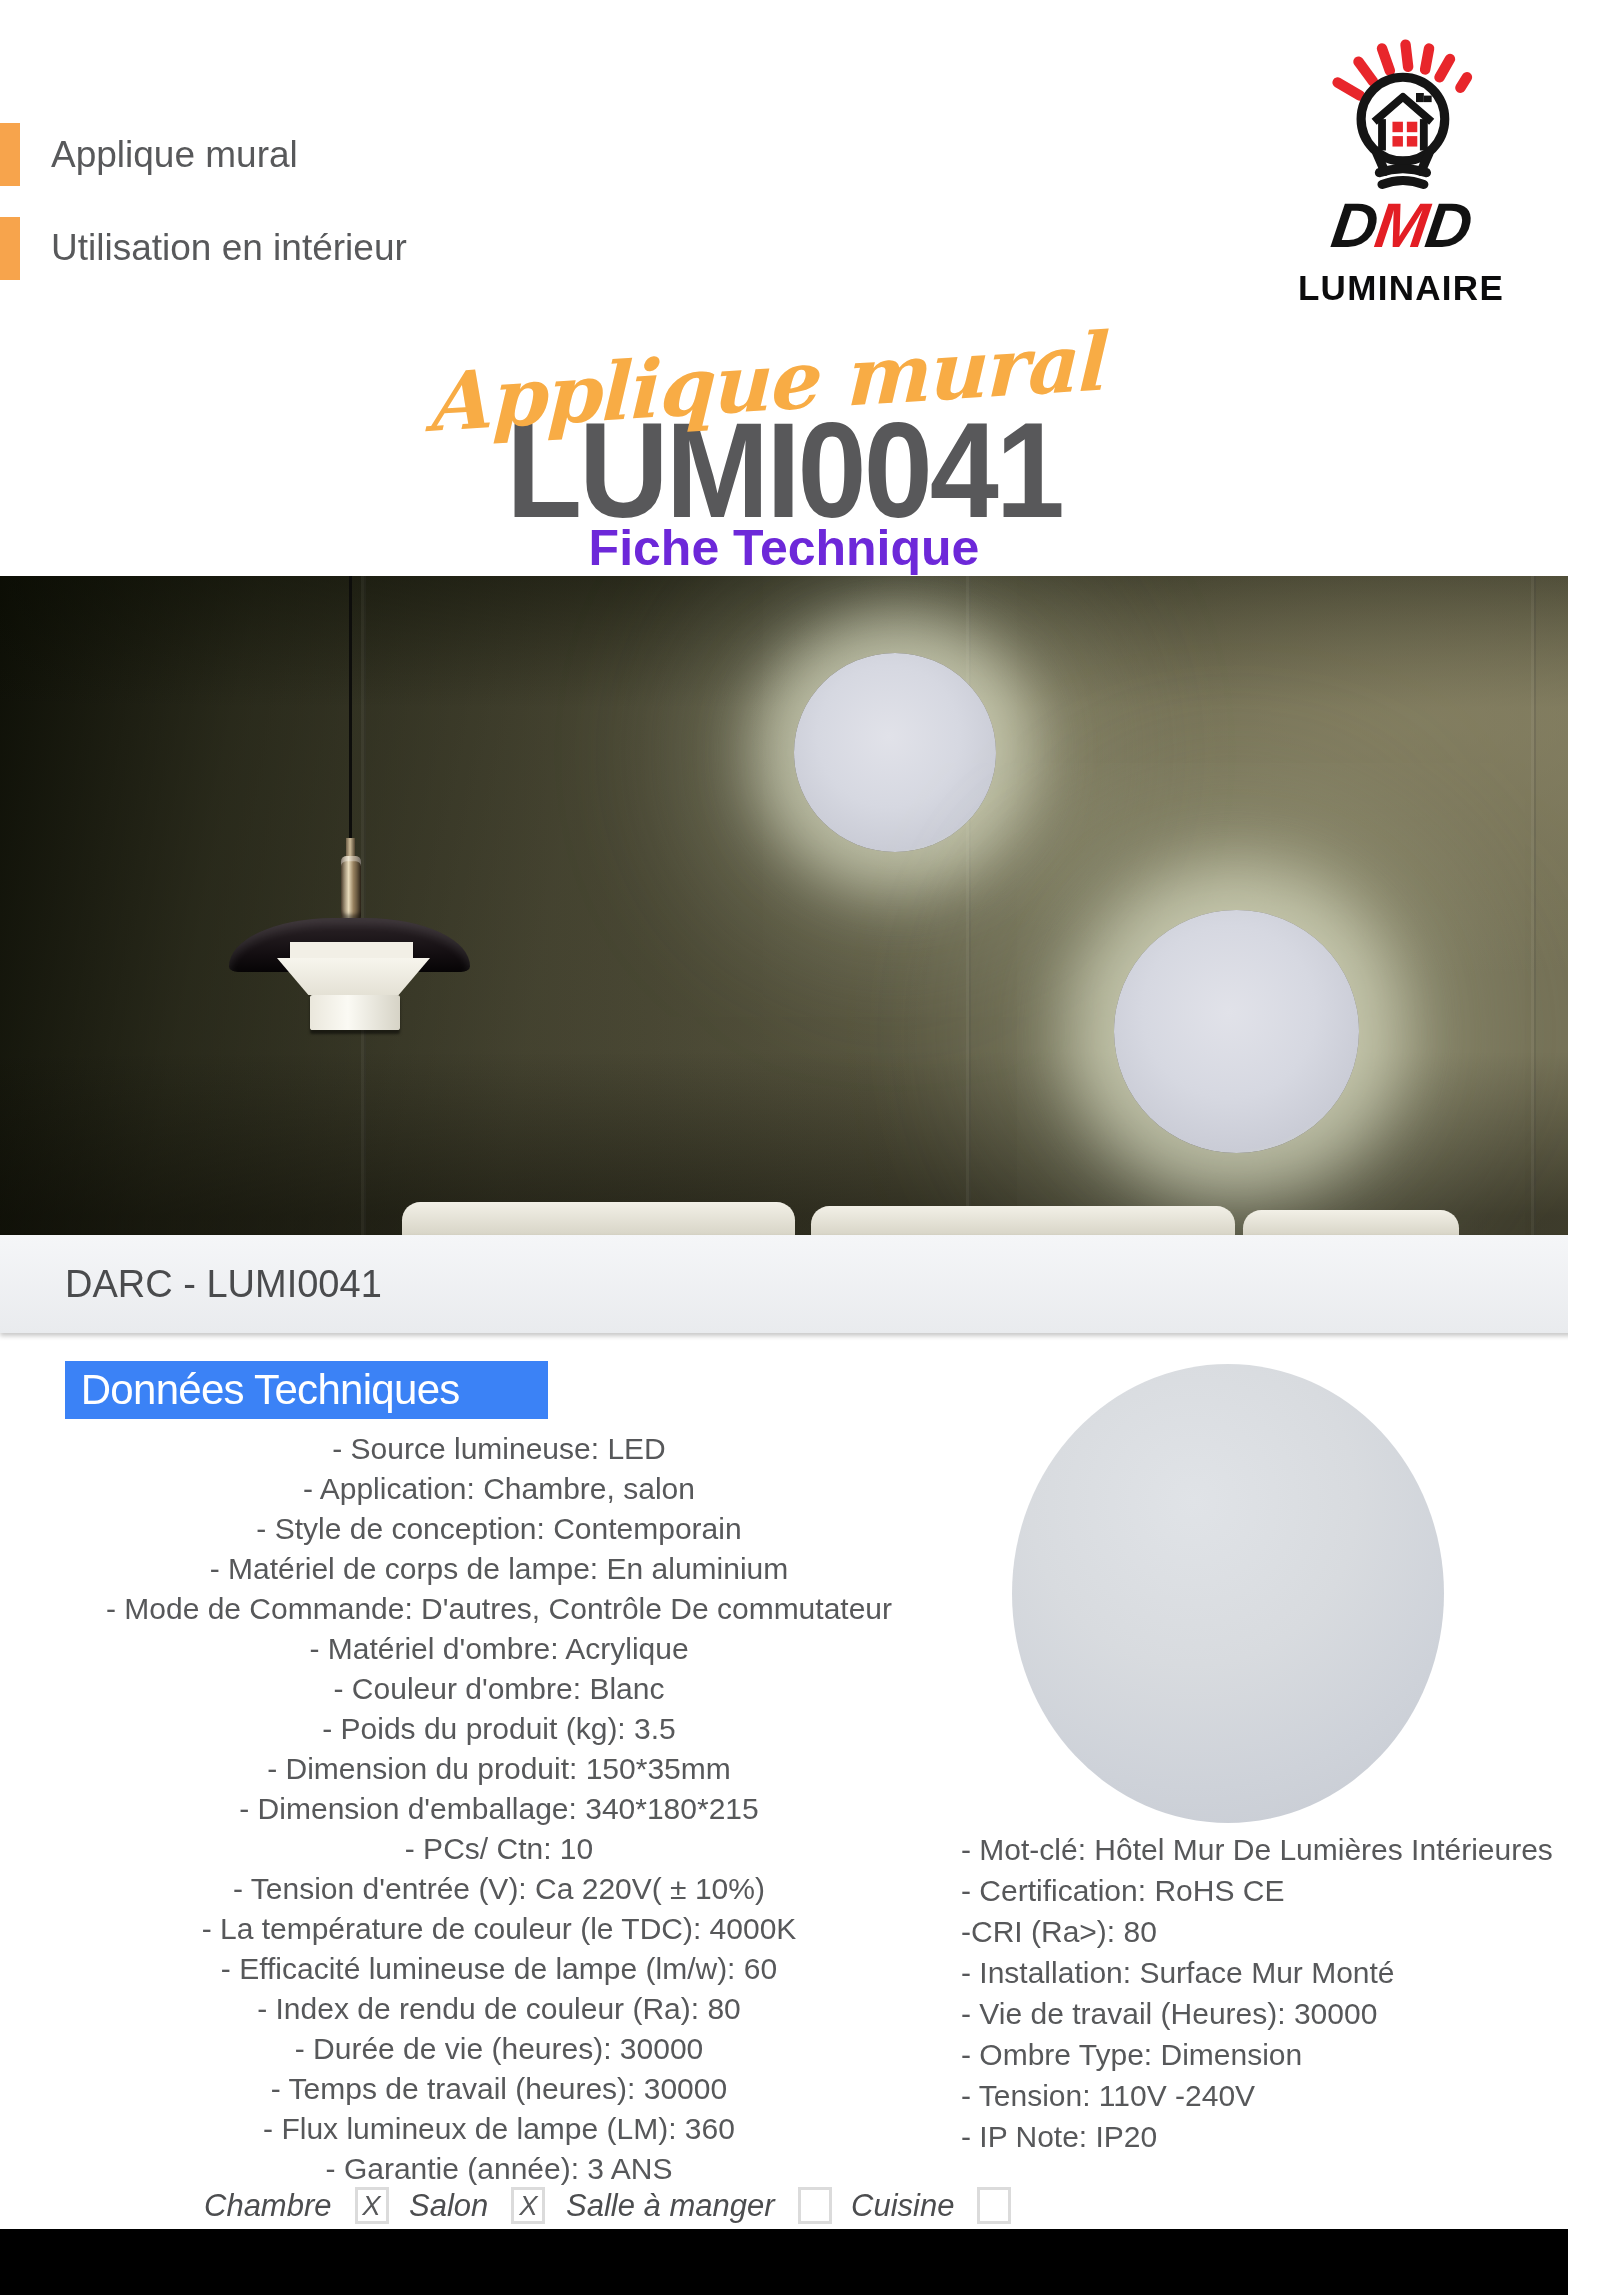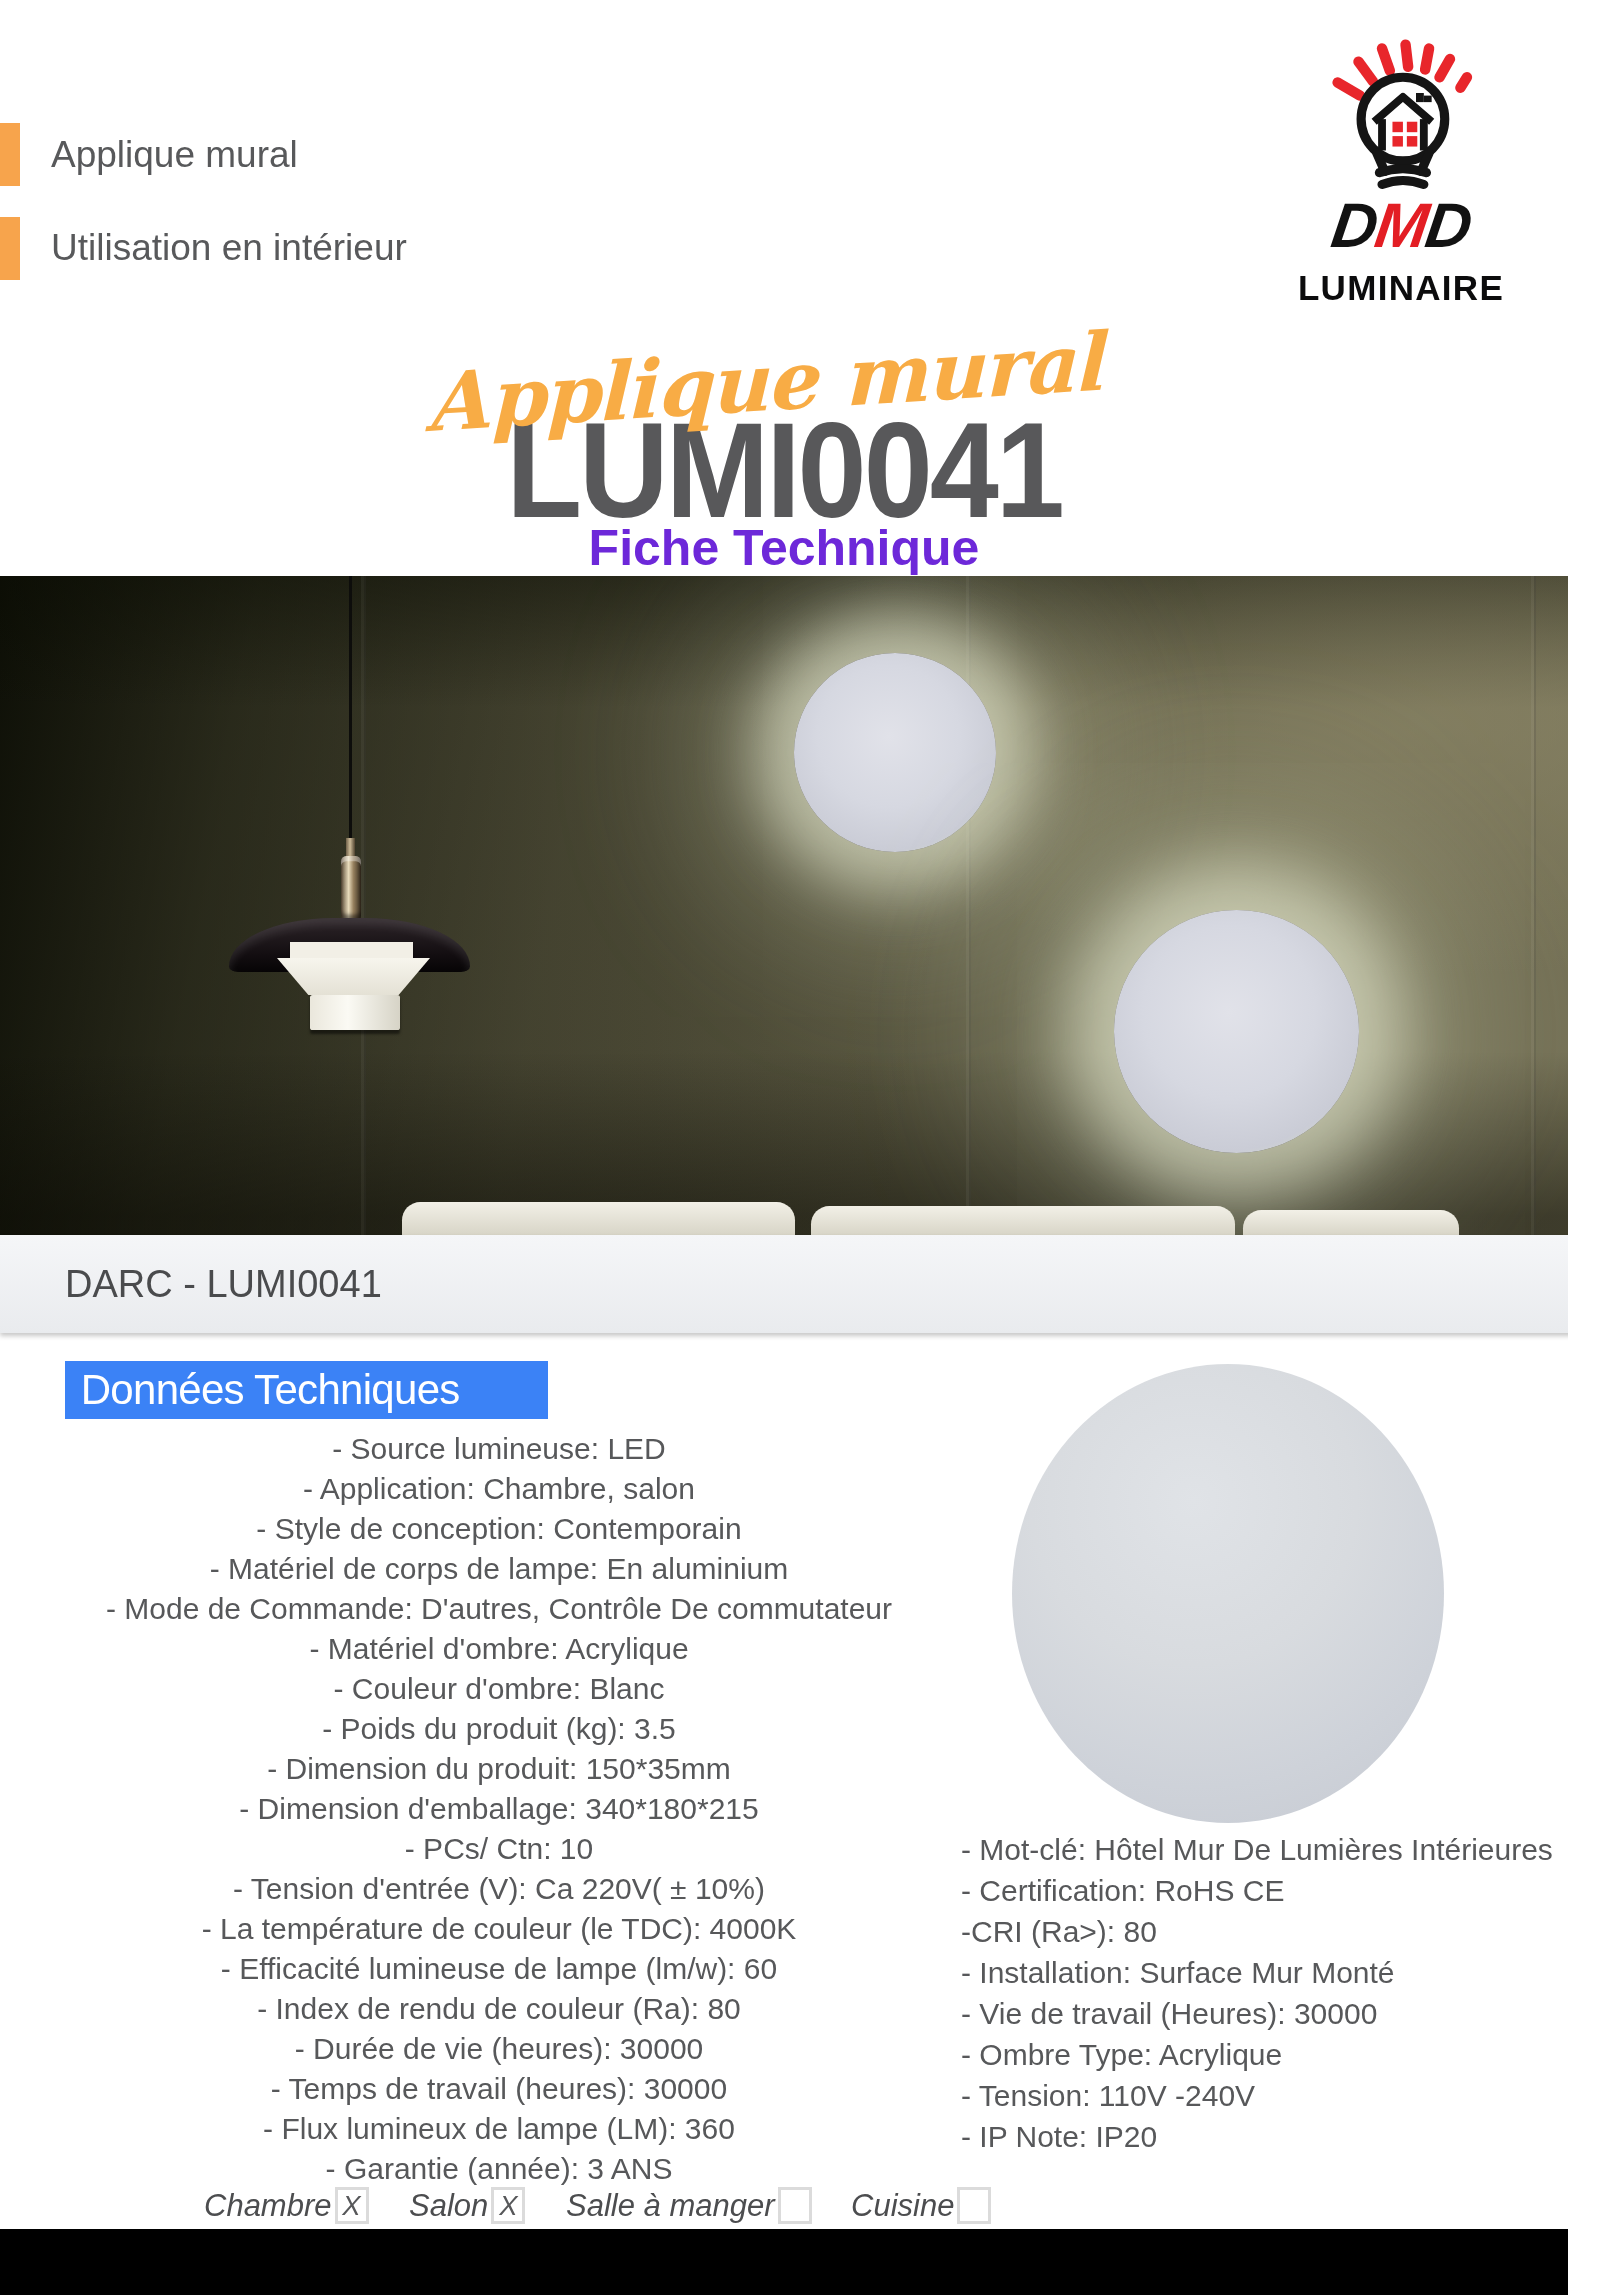--- a/index.html
+++ b/index.html
@@ -102,21 +102,21 @@
   .specs-left .spec-line{line-height:40px;white-space:nowrap;text-align:center;}
   .specs-right{left:961px;top:1829px;width:662px;}
   .specs-right .spec-line{line-height:41px;white-space:nowrap;}
   
   .product-disc{
     position:absolute;left:1012px;top:1364px;width:432px;height:459px;border-radius:50%;
     background:radial-gradient(circle at 42% 30%, #E0E3E7 0%, #D8DBDF 40%, #CED2D9 70%, #C5C9D1 100%);
   }
   
   .rooms{position:absolute;left:0;top:2187px;width:1623px;height:41px;}
-  .room{position:absolute;display:flex;align-items:center;gap:3px;font-style:italic;font-size:31px;color:#4C4D4F;white-space:nowrap;}
+  .room{position:absolute;display:flex;align-items:center;gap:23px;font-style:italic;font-size:31px;color:#4C4D4F;white-space:nowrap;}
   .room.r1{left:204px;}
   .room.r2{left:409px;}
   .room.r3{left:566px;}
   .room.r4{left:851px;}
   .cbox{
     width:34px;height:37px;background:#FFFFFF;border:3.9px solid #DBDBDB;box-sizing:border-box;
     display:flex;align-items:center;justify-content:center;
     font-style:italic;font-size:27.5px;color:#57585A;line-height:27.5px;
   }
   
@@ -222,21 +222,21 @@
     </div>
 
   <div class="product-disc"></div>
 
   <div class="specs specs-right">
       <div class="spec-line"> - Mot-clé: Hôtel Mur De Lumières Intérieures</div>
       <div class="spec-line">- Certification: RoHS CE</div>
       <div class="spec-line">-CRI (Ra&gt;): 80</div>
       <div class="spec-line">- Installation: Surface Mur Monté</div>
       <div class="spec-line">- Vie de travail (Heures): 30000</div>
-      <div class="spec-line"> - Ombre Type: Acrylique</div>
+      <div class="spec-line"> - Ombre Type: Dimension</div>
       <div class="spec-line">- Tension: 110V -240V</div>
       <div class="spec-line">- IP Note: IP20</div>
     </div>
 
   <div class="rooms">
     <div class="room r1">
       <span>Chambre</span>
       <span class="cbox">
           <span>X</span>
         </span>

